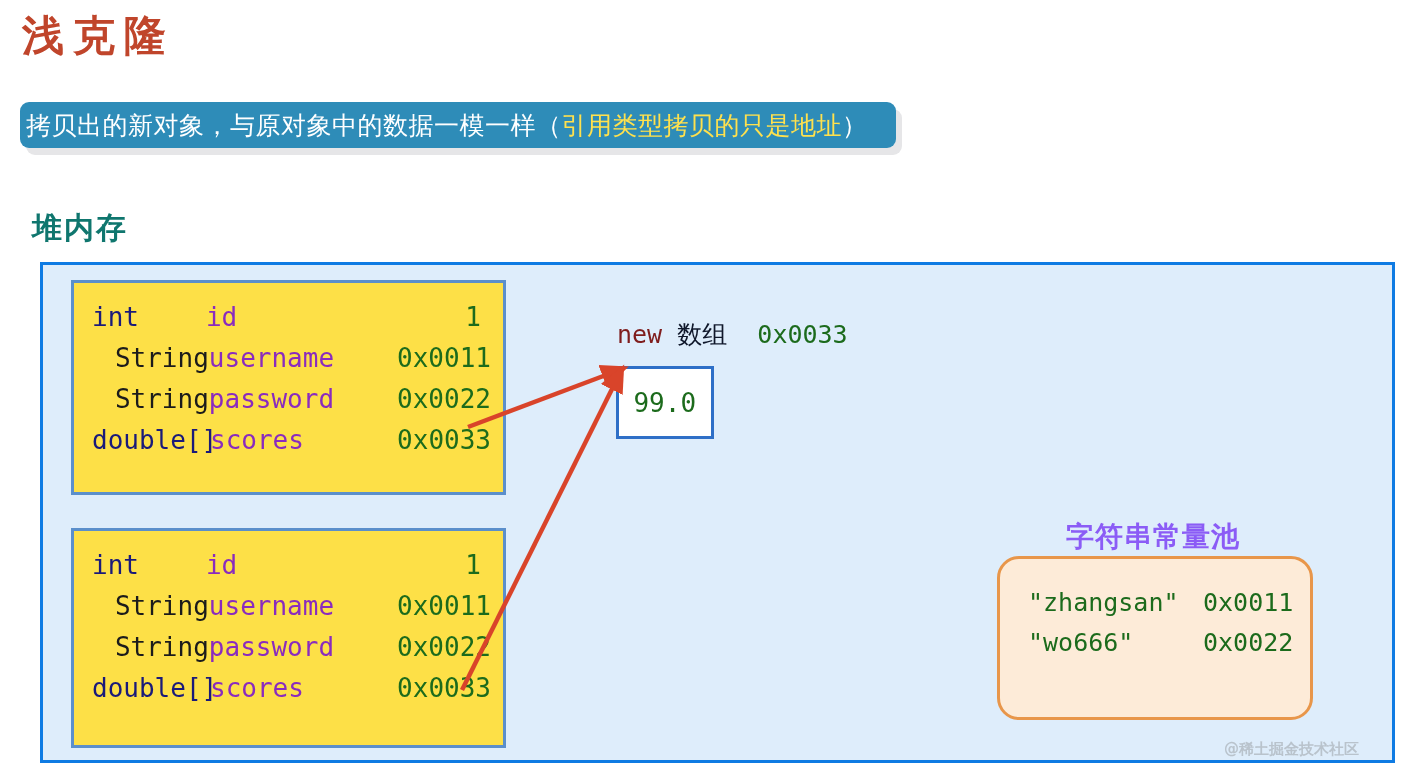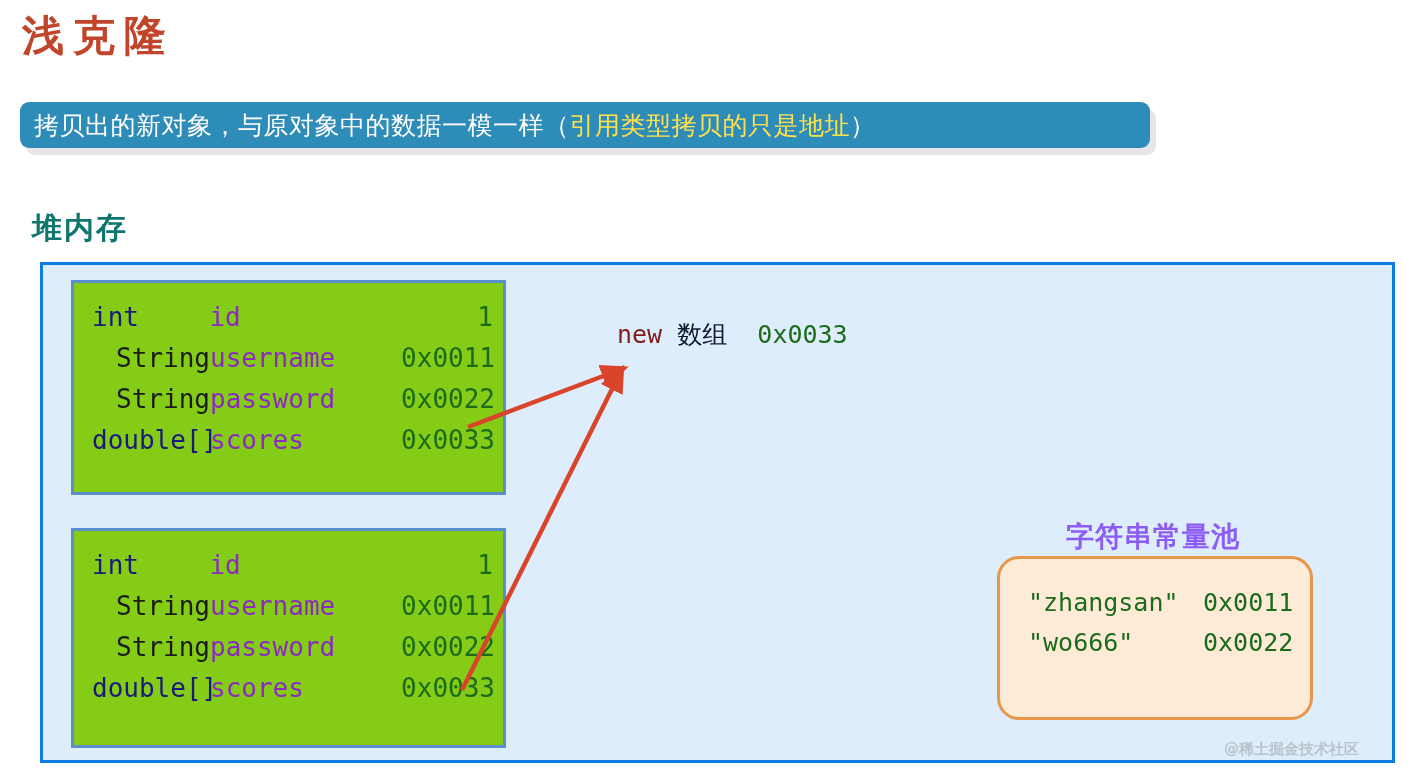--- a/index.html
+++ b/index.html
@@ -28,29 +28,29 @@
     letter-spacing: 9px;
     line-height: 60px;
     white-space: nowrap;
   }
 
   
   #banner {
     position: absolute;
     left: 20px;
     top: 102px;
-    width: 1130px;
+    width: 876px;
     height: 46px;
     background: #2E8CB8;
     border-radius: 9px;
     box-shadow: 6px 7px 0 0 #E6E6E8;
     display: flex;
     align-items: center;
     box-sizing: border-box;
-    padding-left: 14px;
+    padding-left: 6px;
   }
   #banner .btext {
     font-family: "DejaVu Sans", sans-serif;
     font-size: 25px;
     color: #FFFFFF;
     white-space: nowrap;
     letter-spacing: 0.5px;
   }
   #banner .btext .hl { color: #FFE14D; }
 
@@ -77,22 +77,22 @@
     box-sizing: border-box;
     border: 3px solid #0E7BE3;
     background: #DEEDFB;
   }
 
   
   .obj-box {
     position: absolute;
     box-sizing: border-box;
     border: 3px solid #5B8FCB;
-    background: #84cc16;
-    padding: 14px 0 0 18px;
+    background: #fde047;
+    padding: 14px 12px 0 18px;
   }
   #obj-box-1 { left: 71px; top: 280px; width: 435px; height: 215px; }
   #obj-box-2 { left: 71px; top: 528px; width: 435px; height: 220px; }
 
   .field-row {
     display: flex;
     align-items: baseline;
     font-family: "DejaVu Sans Mono", monospace;
     font-size: 26px;
     line-height: 41px;
@@ -249,20 +249,21 @@
   <div class="field-row">
     <span class="f-type">double[]</span>
     <span class="f-name">scores</span>
     <span class="f-val">0x0033</span>
   </div>
 </div>
 
 <div id="array-caption"><span class="kw">new</span><span> </span><span class="cn">数组</span><span>  </span><span class="addr">0x0033</span></div>
 
 <div id="array-box">
+  <div class="array-cell">99.0</div>
 </div>
 
 <svg id="arrows" viewBox="0 0 1416 783" xmlns="http://www.w3.org/2000/svg">
   <defs>
     <marker id="ah" markerWidth="7" markerHeight="7" refX="4.6" refY="3.1" orient="auto" markerUnits="strokeWidth">
       <path d="M0,0.4 L6.2,3.1 L0,5.8 Z" fill="#D9442A"></path>
     </marker>
   </defs>
   <line x1="468" y1="427" x2="622" y2="369" stroke="#D9442A" stroke-width="4.5" marker-end="url(#ah)"></line>
   <line x1="462" y1="690" x2="621" y2="371" stroke="#D9442A" stroke-width="4.5" marker-end="url(#ah)"></line>

